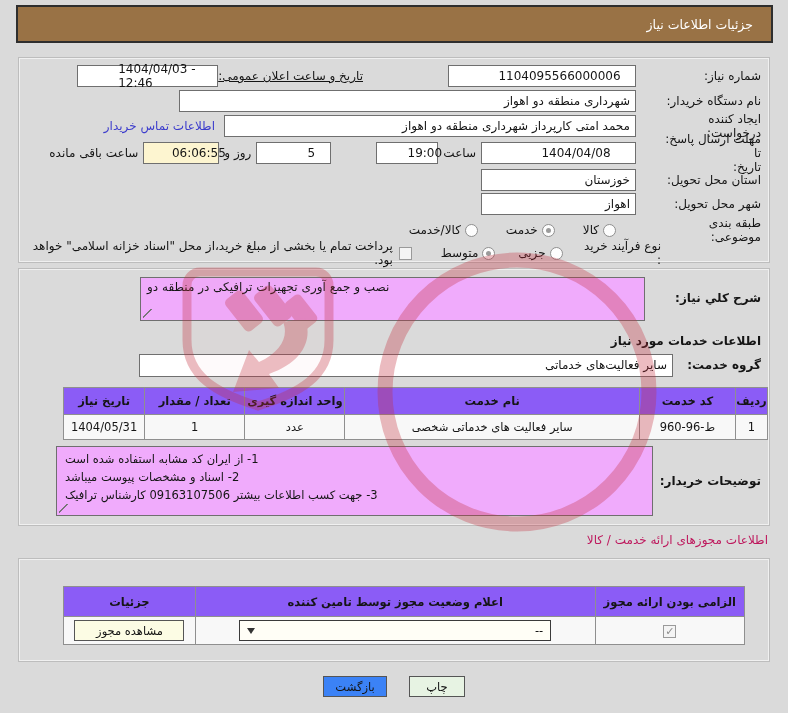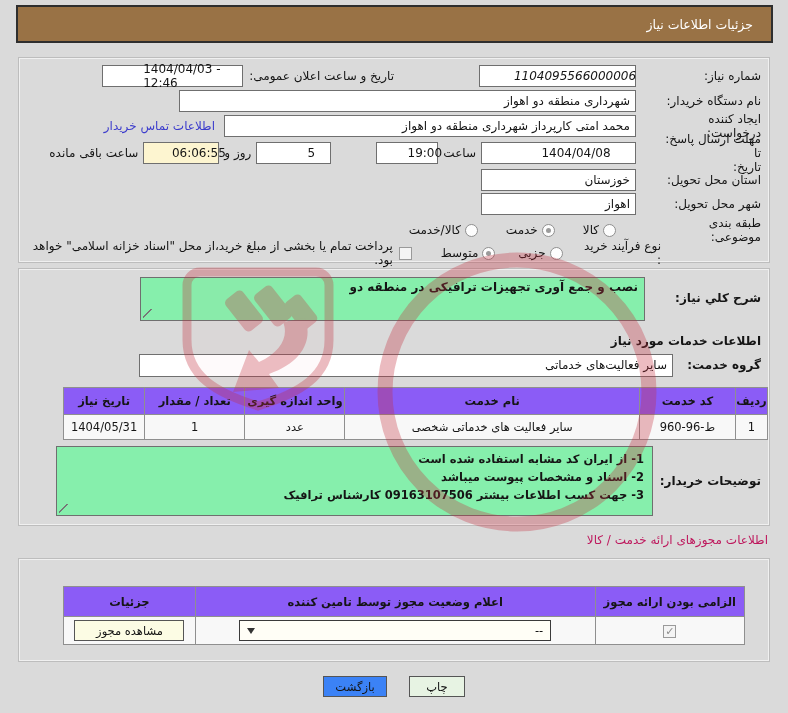--- a/index.html
+++ b/index.html
@@ -26,21 +26,21 @@
   .ltr { direction:ltr; }
   .yellow { background:#fdf5d0; }
 
   .link { color:#3c3ccc; cursor:pointer; }
 
   .radio { width:13px; height:13px; border:1px solid #8f8f8f; border-radius:50%; background:#fdfdfd; position:relative; margin-left:4px; flex:none; }
   .radio.on::after { content:""; position:absolute; inset:3px; border-radius:50%; background:#9b9b9b; }
   .cb { width:13px; height:13px; border:1px solid #9a9a9a; background:#f4f4f4; flex:none; }
   .cb.on::after { content:"\2713"; color:#8b8b8b; font-size:11px; line-height:12px; display:block; text-align:center; }
 
-  .ta { background:#86efac; border:1px solid #6f6f6f; position:relative; text-align:right;font-weight:bold; }
+  .ta { background:#f0abfc; border:1px solid #6f6f6f; position:relative; text-align:left; }
   .rh { position:absolute; left:2px; bottom:2px; width:9px; height:9px;
         background:linear-gradient(135deg, transparent 42%, #777 42%, #777 54%, transparent 54%); }
 
   table { border-collapse:collapse; direction:rtl; }
   th,td { border:1px solid #8f8f8f; text-align:center; }
   th { background:#8b5cf6; font-weight:bold; font-size:11.5px; height:27px; }
   td { background:#f8f8f8; height:25px; font-size:11.5px; }
 
   .sel { width:312px; height:21px; border:1px solid #3a3a3a; background:#fffef6; display:flex; align-items:center;
          justify-content:space-between; padding:0 7px; direction:rtl; }
@@ -65,25 +65,25 @@
 <div class="page">
 
   <div class="titlebar">
     <span>جزئیات اطلاعات نیاز</span>
   </div>
 
   <div class="gb gb1">
 
     <div class="row" style="top:6px;">
       <span class="lb">شماره نیاز:</span>
-      <div class="inp center ltr" style="width:157px;font-style:italic;">
+      <div class="inp center ltr" style="width:188px;">
         <span>1104095566000006</span>
       </div>
       <span style="width:85px;"></span>
-      <span style="margin-left:6px;">تاریخ و ساعت اعلان عمومی:</span>
+      <span style="text-decoration:underline;">تاریخ و ساعت اعلان عمومی:</span>
       <div class="inp center ltr" style="width:141px;">
         <span>1404/04/03 - 12:46</span>
       </div>
     </div>
 
     <div class="row" style="top:31px;">
       <span class="lb">نام دستگاه خریدار:</span>
       <div class="inp" style="width:457px;">
         <span>شهرداری منطقه دو اهواز</span>
       </div>

